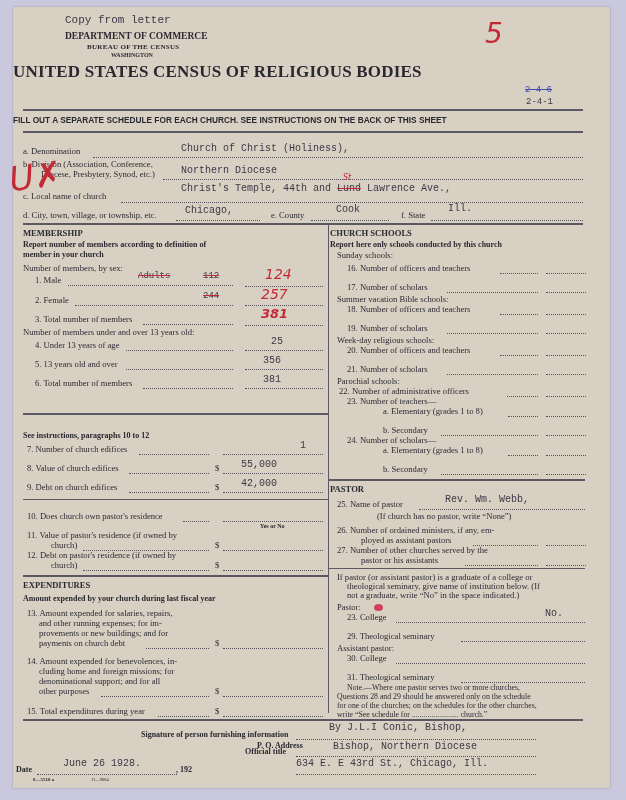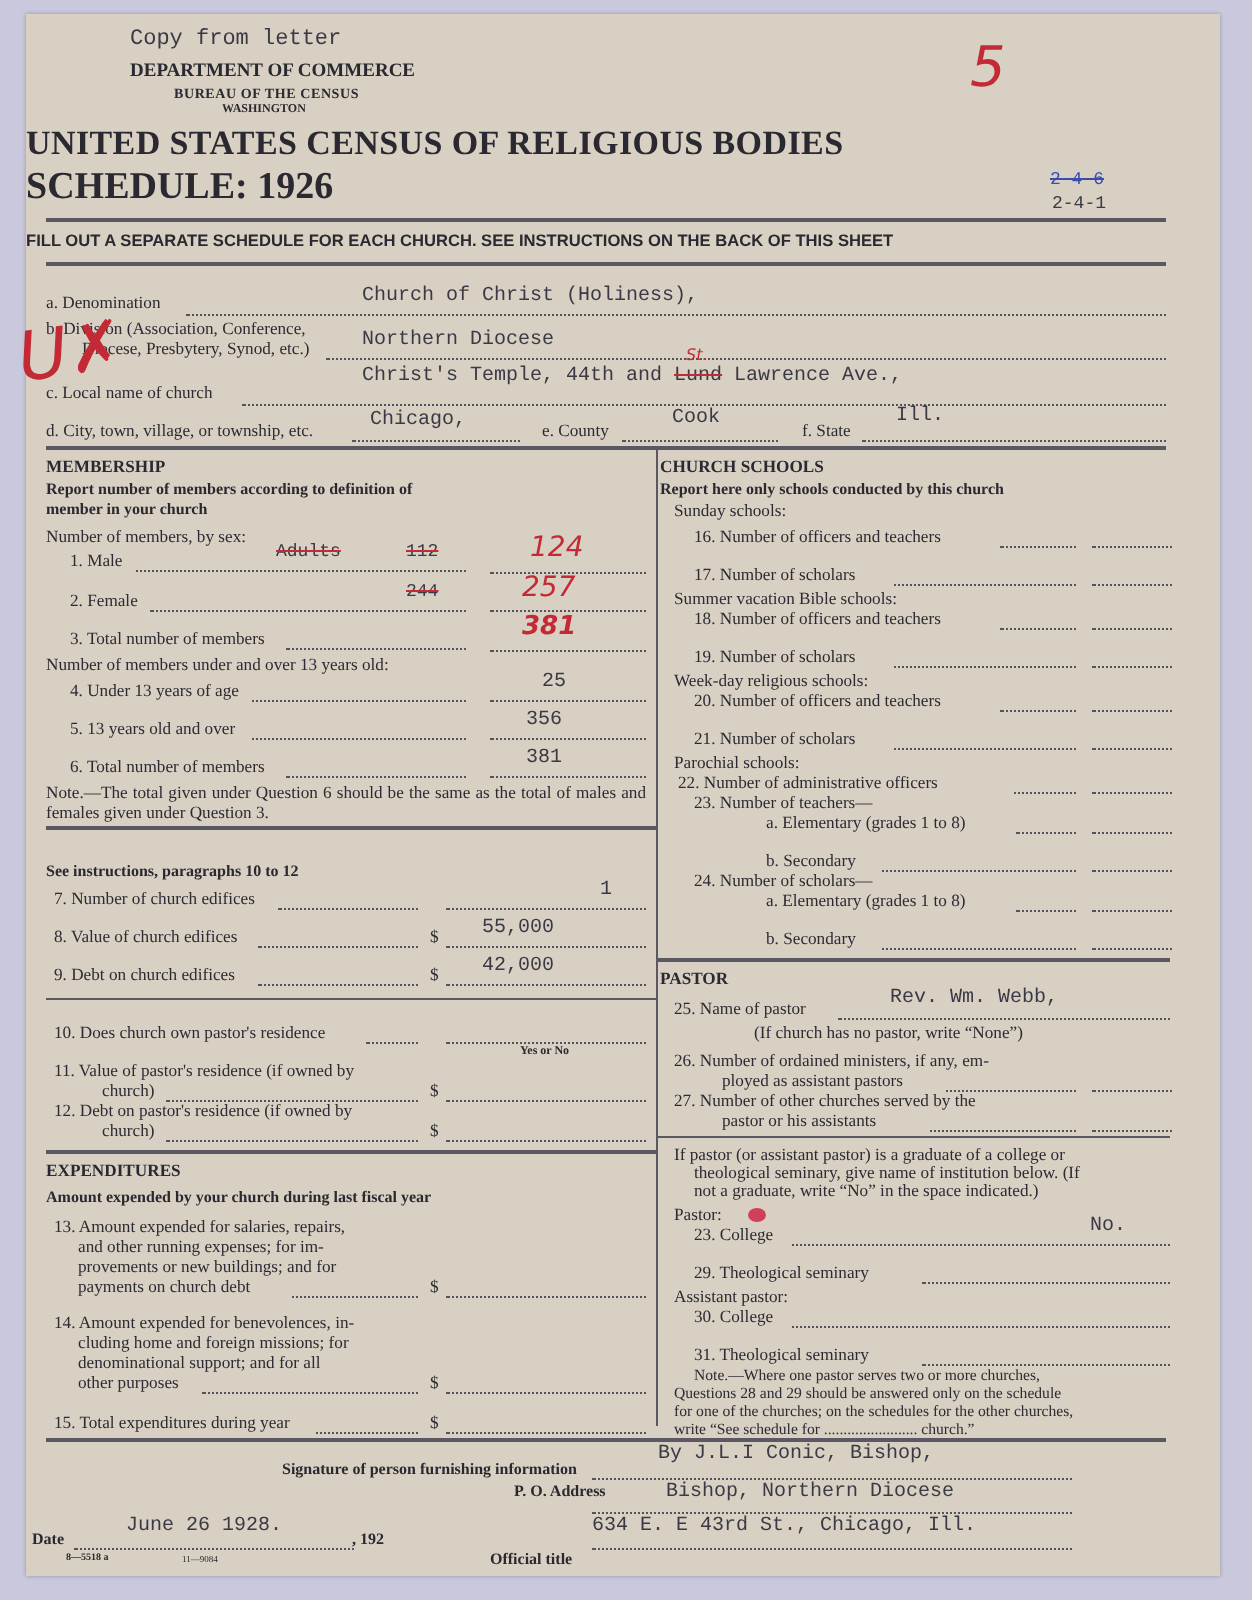--- a/index.html
+++ b/index.html
@@ -20,21 +20,20 @@
 
 <div class="paper">
 
   <div class="abs tw" style="left:52px;top:7px;font-size:11px;">Copy from letter</div>
   <div class="abs hd" style="left:52px;top:24px;font-size:9.5px;">DEPARTMENT OF COMMERCE</div>
   <div class="abs hd" style="left:74px;top:36px;font-size:7px;letter-spacing:.3px;">BUREAU OF THE CENSUS</div>
   <div class="abs hd" style="left:98px;top:45px;font-size:6px;">WASHINGTON</div>
   <div class="abs red" style="left:472px;top:10px;font-size:28px;">5</div>
 
   <div class="abs hd center" style="left:0;width:597px;top:55px;font-size:17px;letter-spacing:.2px;">UNITED STATES CENSUS OF RELIGIOUS BODIES</div>
-  <div class="abs hd center" style="left:0;width:597px;top:76px;font-size:19px;">SCHEDULE: 1926</div>
   <div class="abs tw" style="left:512px;top:78px;font-size:9px;text-decoration:line-through;text-decoration-color:#3a4cb0;color:#3a4cb0;">2-4-6</div>
   <div class="abs tw" style="left:513px;top:90px;font-size:9px;">2-4-1</div>
 
   <div class="rule" style="left:10px;top:102px;width:560px;height:2px;"></div>
   <div class="abs hd center" style="left:0;width:567px;top:108px;font-size:8.3px;font-family:'Liberation Sans',sans-serif;">FILL OUT A SEPARATE SCHEDULE FOR EACH CHURCH.   SEE INSTRUCTIONS ON THE BACK OF THIS SHEET</div>
   <div class="rule" style="left:10px;top:124px;width:560px;height:2px;"></div>
 
   <div class="abs lbl" style="left:10px;top:139px;">a. Denomination</div>
   <div class="blank" style="left:80px;top:150px;width:490px;"></div>
   <div class="abs tw" style="left:168px;top:136px;font-size:10px;">Church of Christ (Holiness),</div>
@@ -97,21 +96,20 @@
   <div class="abs lbl" style="left:22px;top:352px;">5. 13 years old and over</div>
   <div class="blank" style="left:113px;top:362px;width:107px;"></div>
   <div class="blank" style="left:232px;top:362px;width:78px;"></div>
   <div class="abs tw" style="left:250px;top:348px;font-size:10px;">356</div>
 
   <div class="abs lbl" style="left:22px;top:371px;">6. Total number of members</div>
   <div class="blank" style="left:130px;top:381px;width:90px;"></div>
   <div class="blank" style="left:232px;top:381px;width:78px;"></div>
   <div class="abs tw" style="left:250px;top:367px;font-size:10px;">381</div>
 
-  <div class="abs lbl" style="left:10px;top:384px;width:300px;white-space:normal;line-height:10px;text-align:justify;">Note.—The total given under Question 6 should be the same as the total of males and females given under Question 3.</div>
   <div class="rule" style="left:10px;top:406px;width:305px;height:2px;"></div>
 
   <div class="abs hd center" style="left:10px;width:305px;top:424px;font-size:8px;">See instructions, paragraphs 10 to 12</div>
 
   <div class="abs lbl" style="left:14px;top:437px;">7. Number of church edifices</div>
   <div class="blank" style="left:126px;top:447px;width:70px;"></div>
   <div class="blank" style="left:210px;top:447px;width:100px;"></div>
   <div class="abs tw" style="left:287px;top:433px;font-size:10px;">1</div>
 
   <div class="abs lbl" style="left:14px;top:456px;">8. Value of church edifices</div>
@@ -253,21 +251,21 @@
   <div class="blank" style="left:448px;top:675px;width:124px;"></div>
   <div class="abs lbl" style="left:334px;top:676px;font-size:7.8px;">Note.—Where one pastor serves two or more churches,</div>
   <div class="abs lbl" style="left:324px;top:685px;font-size:7.8px;">Questions 28 and 29 should be answered only on the schedule</div>
   <div class="abs lbl" style="left:324px;top:694px;font-size:7.8px;">for one of the churches; on the schedules for the other churches,</div>
   <div class="abs lbl" style="left:324px;top:703px;font-size:7.8px;">write “See schedule for ........................ church.”</div>
 
   <div class="abs hd" style="left:128px;top:723px;font-size:8px;">Signature of person furnishing information</div>
   <div class="blank" style="left:283px;top:732px;width:240px;"></div>
   <div class="abs tw" style="left:316px;top:715px;font-size:10px;">By J.L.I Conic, Bishop,</div>
 
-  <div class="abs hd" style="left:232px;top:768px;font-size:8px;">Official title</div>
+  <div class="abs hd" style="left:232px;top:740px;font-size:8px;">Official title</div>
   <div class="blank" style="left:283px;top:749px;width:240px;"></div>
   <div class="abs tw" style="left:320px;top:734px;font-size:10px;">Bishop, Northern Diocese</div>
 
   <div class="abs hd" style="left:3px;top:758px;font-size:8px;">Date</div>
   <div class="blank" style="left:24px;top:767px;width:140px;"></div>
   <div class="abs tw" style="left:50px;top:751px;font-size:10px;">June  26  1928.</div>
   <div class="abs hd" style="left:163px;top:758px;font-size:8px;">, 192</div>
 
   <div class="abs hd" style="left:224px;top:734px;font-size:8px;padding-left:20px;">P. O. Address</div>
   <div class="blank" style="left:283px;top:767px;width:240px;"></div>

